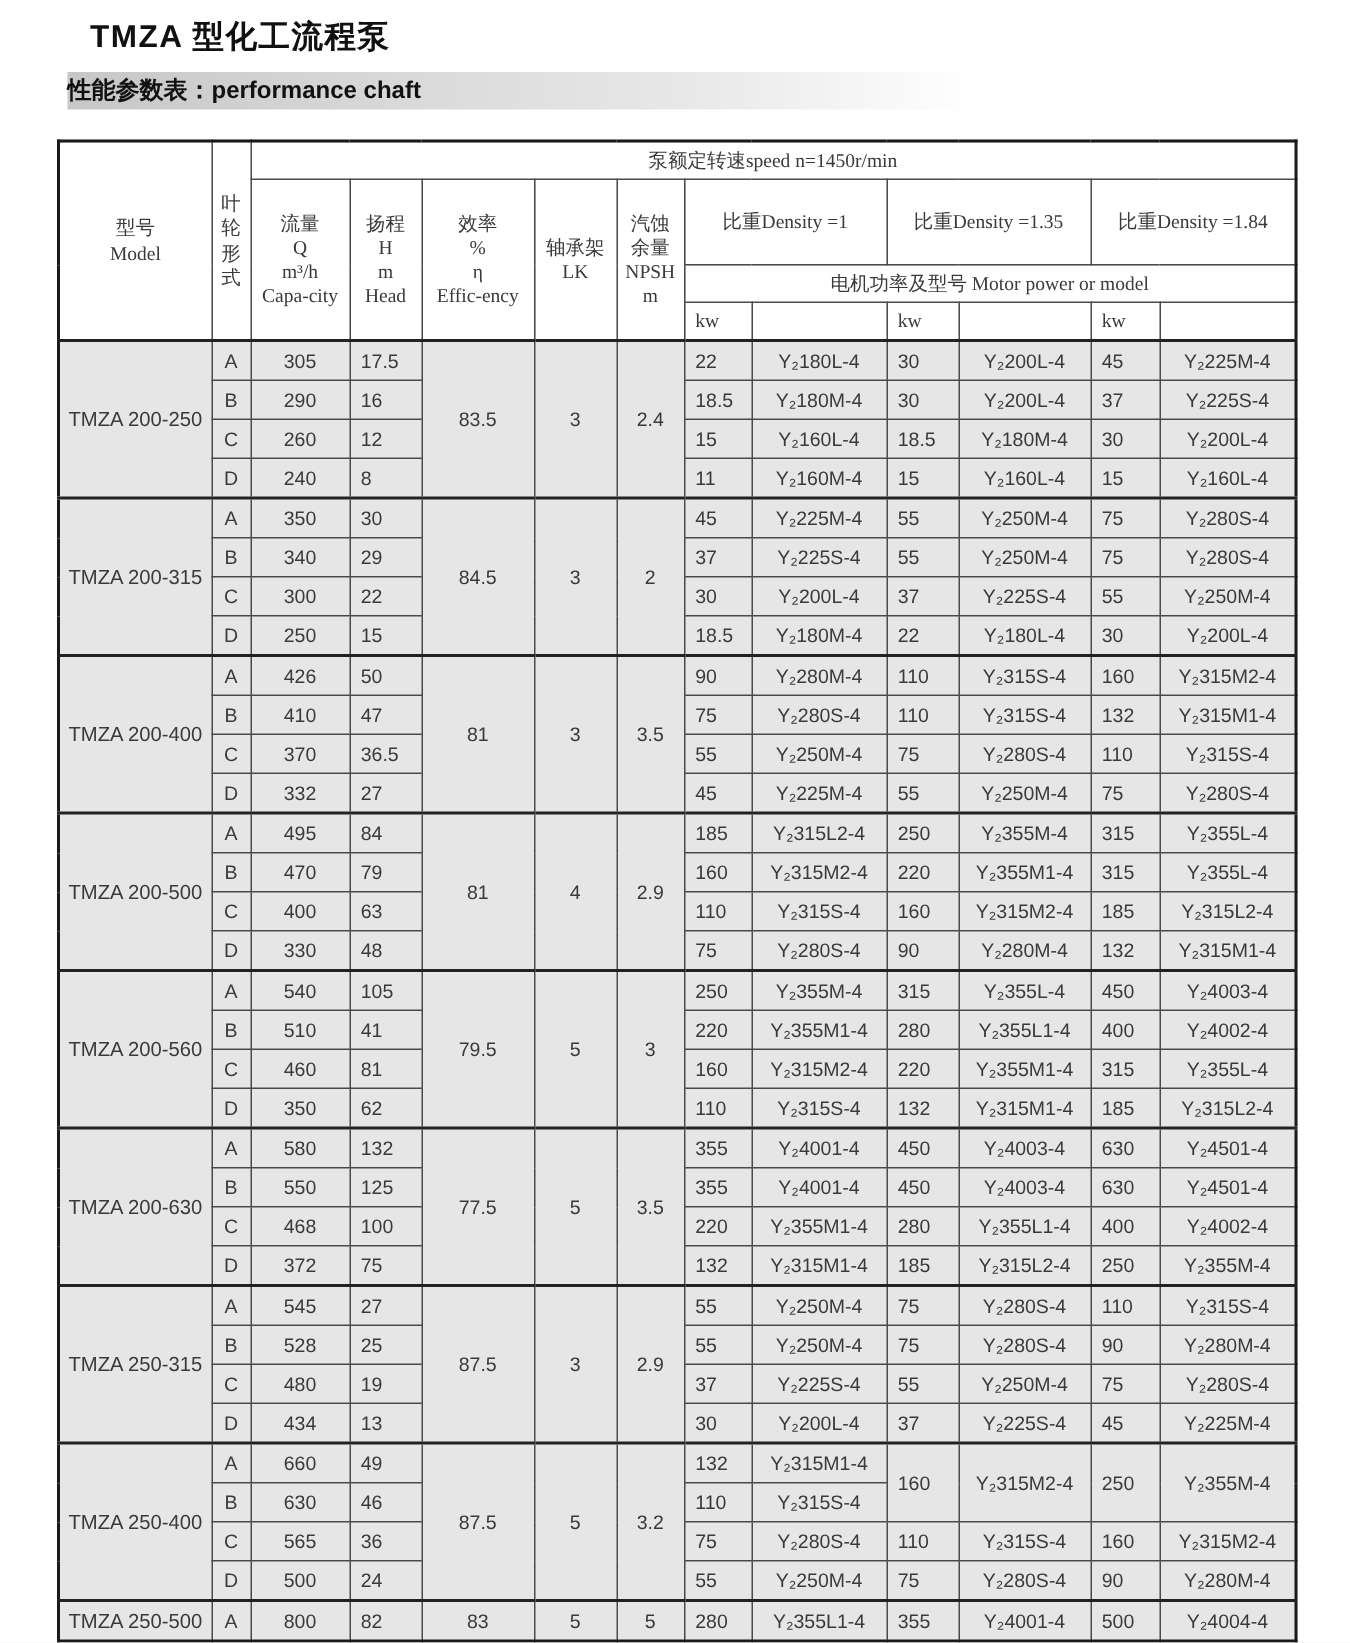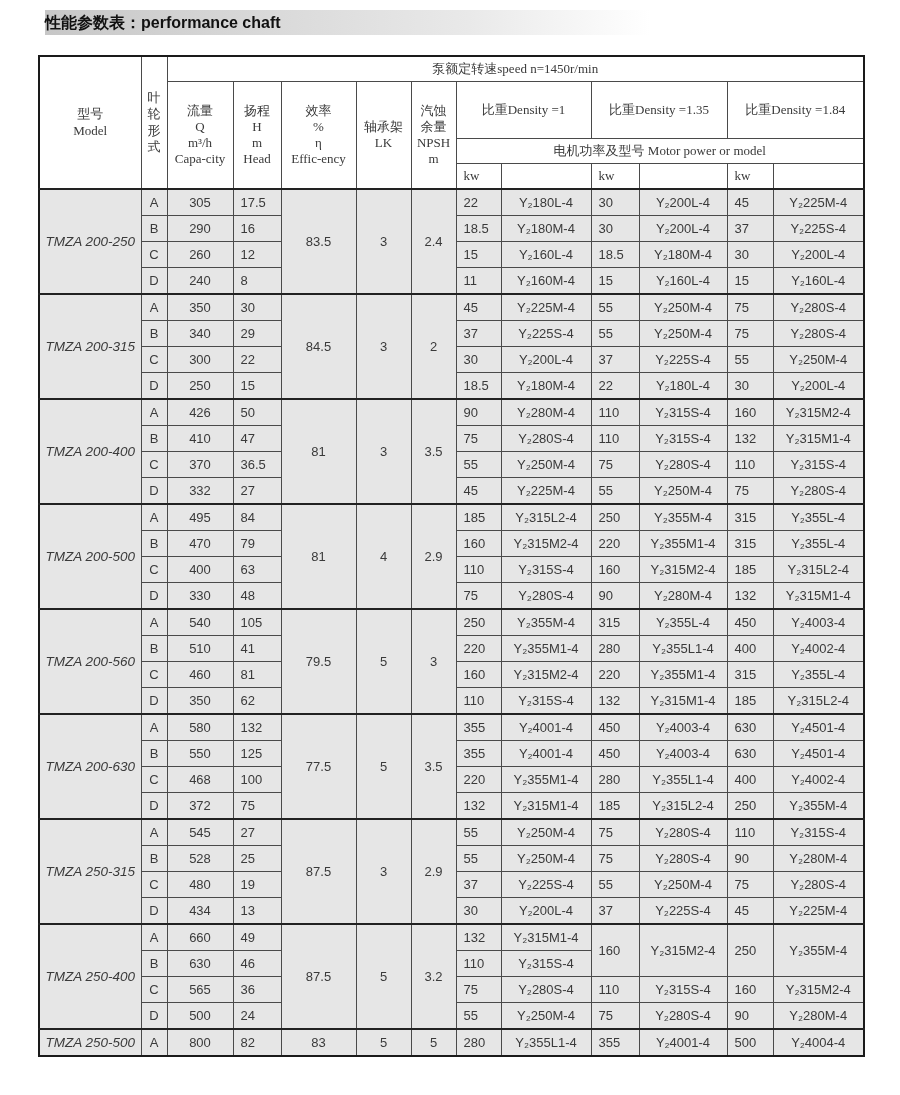--- a/index.html
+++ b/index.html
@@ -28,33 +28,34 @@
   }
   table.perf{border:2px solid #1a1a1a;}
   table.perf thead th{background:#ffffff;line-height:1.25;font-family:Liberation Serif, serif;}
   table.perf thead .speedrow th{height:20px;}
   table.perf thead .densrow th{height:52px;}
   table.perf thead .motrow th{height:20px;}
   table.perf thead .kwrow th{height:20px;}
   table.perf tbody td{height:21px;}
   table.perf .al{text-align:left;padding-left:7px;}
   table.perf .imp{}
-  table.perf .model-cell{font-size:13.5px;padding:0;font-style:italic;}
+  table.perf .model-cell{font-size:13.5px;padding:0;}
   table.perf tbody tr.group-start td{border-top:2px solid #222;}
   
   col.c-model{width:102px;} col.c-imp{width:26px;} col.c-q{width:66px;}
   col.c-h{width:48px;} col.c-eff{width:75px;} col.c-lk{width:55px;}
   col.c-npsh{width:45px;} col.c-kw1{width:45px;} col.c-m1{width:90px;}
   col.c-kw2{width:48px;} col.c-m2{width:88px;} col.c-kw3{width:46px;}
   col.c-m3{width:91px;}
 </style>
 </head>
 <body>
 
 <div class="titleblock">
+  <div class="title">TMZA 型化工流程泵</div>
 </div>
 
 <div class="sectionbar">性能参数表：performance chaft</div>
 
 <table class="perf">
   <colgroup>
     <col class="c-model">
       <col class="c-imp">
       <col class="c-q">
       <col class="c-h">

